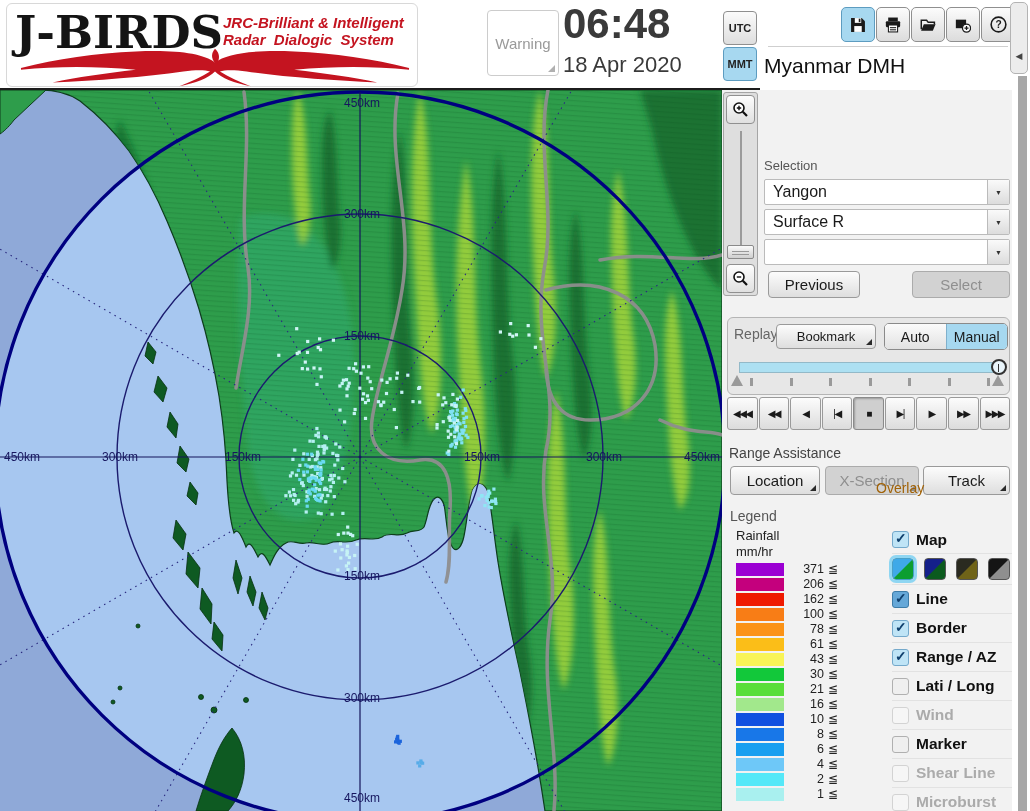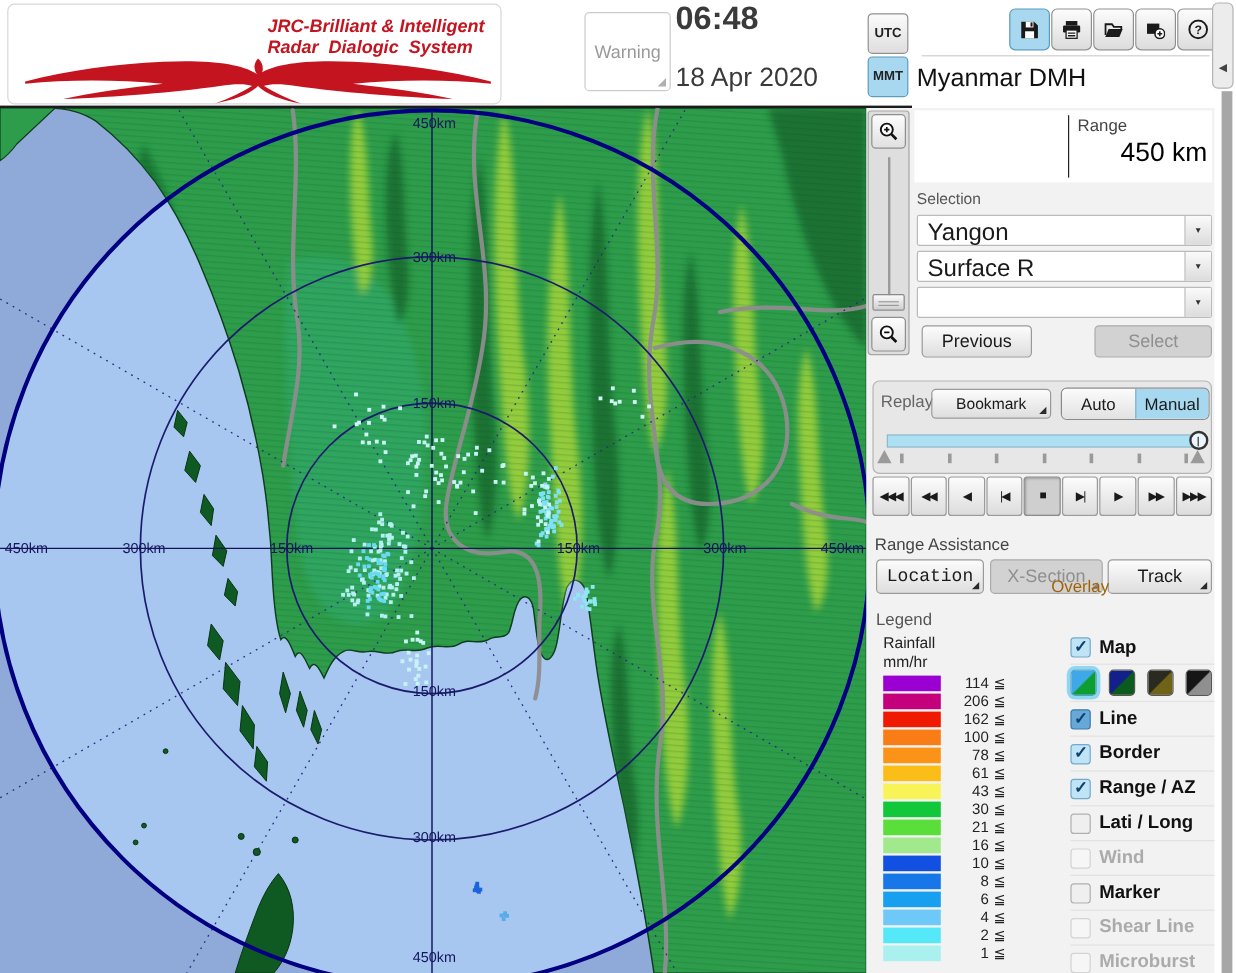--- a/index.html
+++ b/index.html
@@ -11,21 +11,21 @@
   .header{position:absolute;left:0;top:0;width:1030px;height:90px;background:#fff;}
   .hdr-bottom{position:absolute;left:0;top:88px;width:760px;height:2px;background:#1c1c1c;}
   .logo-box{position:absolute;left:6px;top:3px;width:412px;height:84px;border:1px solid #d8d8d8;border-radius:6px;background:#fff;}
   .logo-title{position:absolute;left:8px;top:2px;font-family:"DejaVu Serif",serif;font-weight:bold;font-size:45px;color:#141414;letter-spacing:0px;}
   .logo-sub{position:absolute;left:216px;font-weight:bold;font-size:15px;color:#c41420;white-space:pre;font-style:italic;}
   .logo-sub1{top:10px;} .logo-sub2{top:27px;}
   .eagle{position:absolute;left:10px;top:42px;width:396px;height:42px;}
   .warning-btn{position:absolute;left:487px;top:10px;width:72px;height:66px;background:#fff;border:1px solid #ccc;border-radius:4px;
                color:#9a9a9a;font-size:15px;display:flex;align-items:center;justify-content:center;}
   .warning-btn::after{content:"";position:absolute;right:3px;bottom:3px;border-left:7px solid transparent;border-bottom:7px solid #b0b0b0;}
-  .clock-time{position:absolute;left:563px;top:0px;width:165px;font-size:27px;font-weight:bold;color:#3a3a3a;}
+  .clock-time{position:absolute;left:563px;top:0px;width:165px;font-size:42px;font-weight:bold;color:#3a3a3a;}
   .clock-date{position:absolute;left:563px;top:52px;width:175px;font-size:22px;color:#3a3a3a;}
   .tz-btn{position:absolute;left:723px;width:34px;height:34px;border:1px solid #8f8f8f;border-radius:4px;
           font-size:11px;font-weight:bold;color:#222;display:flex;align-items:center;justify-content:center;
           background:linear-gradient(#fbfbfb,#dedede);}
   .tz-utc{top:11px;} .tz-mmt{top:47px;background:#a7d8f0;border-color:#5d9cc0;}
   .tool-btn{position:absolute;top:7px;width:34px;height:35px;border:1px solid #8f8f8f;border-radius:5px;
             background:linear-gradient(#fcfcfc,#dcdcdc);display:flex;align-items:center;justify-content:center;}
   .tool-btn.selected{background:#a7d8f0;border-color:#5d9cc0;}
   .panel-divider{position:absolute;left:768px;top:46px;width:240px;height:1px;background:#cfcfcf;}
   .station-title{position:absolute;left:751px;top:54px;font-size:21px;color:#111;margin-left:13px;}
@@ -51,21 +51,21 @@
   .zthumb{position:absolute;left:3px;top:152px;width:27px;height:14px;background:linear-gradient(#fafafa,#cfcfcf);border:1px solid #8a8a8a;border-radius:2px;}
   .zthumb::after{content:"";position:absolute;left:4px;right:4px;top:5px;height:1px;background:#999;box-shadow:0 3px 0 #999;}
 
   
   .range-box{position:absolute;left:762px;top:92px;width:248px;height:60px;background:#fff;}
   .range-div{position:absolute;left:128px;top:4px;width:1px;height:52px;background:#222;}
   .range-label{position:absolute;left:136px;top:4px;font-size:14px;color:#444;}
   .range-value{position:absolute;right:4px;top:22px;font-size:22px;color:#000;}
   .sel-label{position:absolute;left:764px;top:158px;font-size:13px;color:#555;}
   .dd{position:absolute;left:764px;width:246px;height:26px;background:#fff;border:1px solid #bbb;border-radius:2px;}
-  .dd-text{position:absolute;left:8px;top:3px;font-size:20px;color:#1a1a1a;}
+  .dd-text{position:absolute;left:8px;top:3px;font-size:16px;color:#1a1a1a;}
   .dd-btn{position:absolute;right:0;top:0;width:22px;height:24px;border-left:1px solid #bbb;
           background:linear-gradient(#fafafa,#dcdcdc);display:flex;align-items:center;justify-content:center;font-size:7px;color:#333;}
   .btn{background:linear-gradient(#fcfcfc,#dedede);border:1px solid #9a9a9a;border-radius:4px;color:#1a1a1a;
        display:flex;align-items:center;justify-content:center;font-size:15px;}
   .btn.disabled{background:#d2d2d2;color:#8f8f8f;border-color:#ababab;}
   .prev-btn{position:absolute;left:768px;top:271px;width:92px;height:27px;}
   .select-btn{position:absolute;left:912px;top:271px;width:98px;height:27px;}
   .cornered{position:relative;}
   .cornered::after{content:"";position:absolute;right:3px;bottom:3px;border-left:6px solid transparent;border-bottom:6px solid #2a2a2a;}
   .cornered.disabled::after{border-bottom-color:#8f8f8f;}
@@ -119,20 +119,21 @@
   .mstyle{width:22px;height:22px;border:1px solid #555;border-radius:4px;}
   .mstyle.selected{box-shadow:0 0 0 3px #8fd6f2;border-color:#49a0c8;}
 </style>
 </head>
 <body>
 
 <div class="app">
 
   <div class="header">
     <div class="logo-box">
+      <div class="logo-title">J-BIRDS</div>
       <div class="logo-sub logo-sub1">JRC-Brilliant &amp; Intelligent</div>
       <div class="logo-sub logo-sub2">Radar  Dialogic  System</div>
       <svg class="eagle" viewBox="0 0 400 46" preserveAspectRatio="none">
         <path fill="#c41420" d="M200,18 C188,8 160,4 120,6 C80,8 40,14 4,24 L4,26 C40,22 80,22 120,26 C90,30 60,34 36,40 C80,38 130,34 168,28 C180,26 190,26 195,28 C186,34 176,39 164,44 C180,41 194,35 200,28 C206,35 220,41 236,44 C224,39 214,34 205,28 C210,26 220,26 232,28 C270,34 320,38 364,40 C340,34 310,30 280,26 C320,22 360,22 396,26 L396,24 C360,14 320,8 280,6 C240,4 212,8 200,18 Z"></path>
         <path fill="#c41420" d="M200,19 C196,13 196,8 200,3 C205,8 205,14 202,19 Z"></path>
       </svg>
     </div>
 
     <div class="warning-btn">
       <span>Warning</span>
@@ -667,25 +668,20 @@
     <div class="zthumb"></div>
     <div class="zbtn zout">
       <svg width="17" height="17" viewBox="0 0 17 17">
           <circle cx="7" cy="7" r="5" fill="#fff" stroke="#111" stroke-width="1.6"></circle>
           <line x1="10.8" y1="10.8" x2="15" y2="15" stroke="#111" stroke-width="2.2"></line>
           <path d="M4.8,7 h4.4" stroke="#111" stroke-width="1.4"></path>
         </svg>
     </div>
   </div>
 
-  <div class="range-box">
-    <div class="range-div"></div>
-    <div class="range-label">Range</div>
-    <div class="range-value">450 km</div>
-  </div>
 
   <div class="sel-label">Selection</div>
   <div id="dd-container">
 
   <div class="dd" style="top: 179px;">
         <span class="dd-text">Yangon</span>
         <span class="dd-btn">▼</span>
       </div>
       <div class="dd" style="top: 209px;">
         <span class="dd-text">Surface R</span>
@@ -748,37 +744,37 @@
       </div>
       <div class="tbtn">
         <span>▶▶</span>
       </div>
       <div class="tbtn">
         <span>▶▶▶</span>
       </div>
     </div>
 
   <div class="da-label">Range Assistance</div>
-  <div class="btn da-btn cornered" style="left:730px;width:90px;font-family:Liberation Mono, monospace;">Location</div>
+  <div class="btn da-btn cornered" style="left:730px;width:90px;">Location</div>
   <div class="btn da-btn cornered disabled" style="left:825px;width:94px;">X-Section</div>
   <div class="btn da-btn cornered" style="left:923px;width:87px;">Track</div>
 
   <div class="lg-label">Legend</div>
   <div class="ov-label">Overlay</div>
 
   <div class="lg-unit">
     <div>Rainfall</div>
     <div>mm/hr</div>
   </div>
 
   <div class="lg-rows" id="legend-rows">
 
   <div class="lgrow">
         <span class="lgswatch" style="background: rgb(155, 0, 211);"></span>
-        <span class="lgval">114</span>
+        <span class="lgval">371</span>
         <span class="lgsym">≦</span>
       </div>
       <div class="lgrow">
         <span class="lgswatch" style="background: rgb(196, 0, 125);"></span>
         <span class="lgval">206</span>
         <span class="lgsym">≦</span>
       </div>
       <div class="lgrow">
         <span class="lgswatch" style="background: rgb(239, 26, 0);"></span>
         <span class="lgval">162</span>

